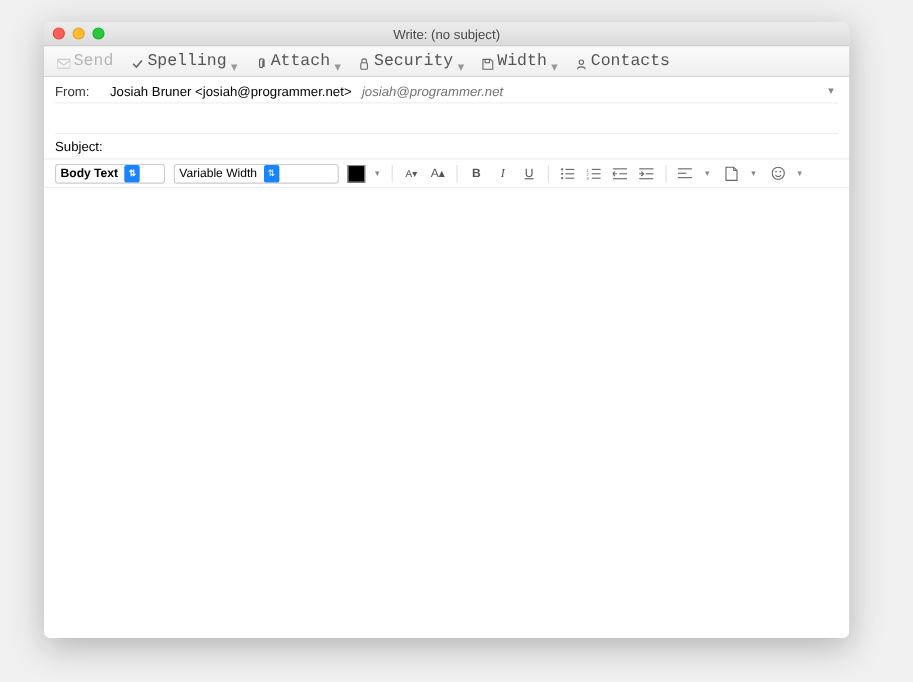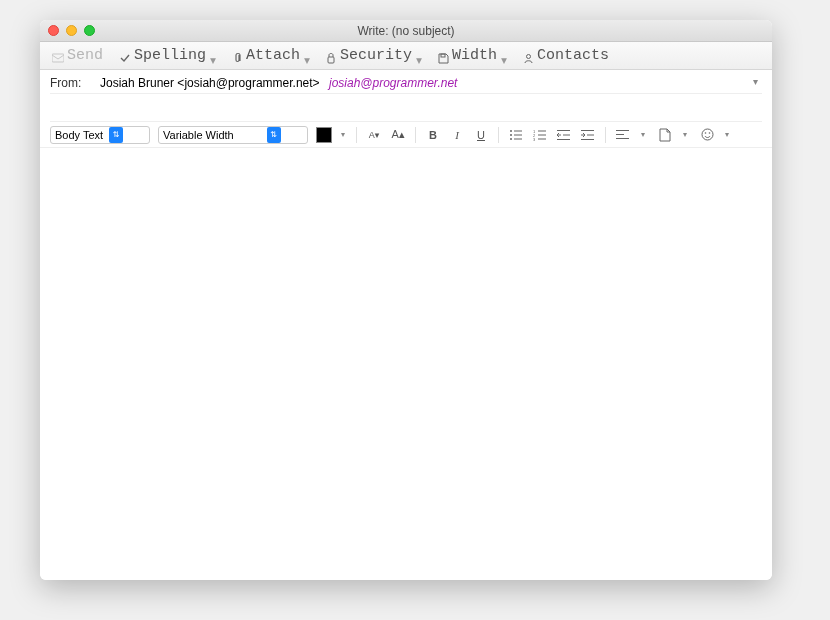--- a/index.html
+++ b/index.html
@@ -78,21 +78,21 @@
 .hrow {
   display: flex;
   align-items: flex-start;
   min-height: 20px;
   border-bottom: 1px solid #eee;
   padding: 2px 0;
   font-size: 12px;
 }
 .hrow .label { width: 50px; color: #333; }
 .hrow .val { flex: 1; color: #000; }
-.hrow .hint { color: #a21caf; font-style: italic; margin-left: 6px; }
+.hrow .hint { color: #737373; font-style: italic; margin-left: 6px; }
 .hrow .caret { color: #888; font-size: 10px; padding: 0 4px; }
 .blanklines { height: 28px; border-bottom: 1px solid #eee; }
 .subjectrow {
   display: flex; align-items: center;
   padding: 4px 10px;
   font-size: 12px;
   border-bottom: 1px solid #eee;
 }
 .subjectrow .label { width: 55px; }
 .subjectrow input { flex: 1; border: none; outline: none; font-size: 12px; }
@@ -117,22 +117,22 @@
 }
 .sel .selcaret {
   background: #1a84ff;
   color: #fff;
   width: 14px; height: 16px;
   margin-left: 6px;
   border-radius: 2px;
   display: flex; align-items: center; justify-content: center;
   font-size: 8px;
 }
-.sel.style { width: 100px; }
-.sel.font { width: 150px; gap: 27px; }
+.sel.style { width: 100px; font-weight: bold; }
+.sel.font { width: 150px; }
 .swatch {
   width: 16px; height: 16px;
   background: #000;
   border: 1px solid #888;
 }
 .swatchdrop { width: 10px; display:flex; align-items:center; justify-content:center; color:#888; font-size:8px; }
 .fgroup { display: flex; align-items: center; gap: 6px; }
 .fgroup .fbtn { width: 18px; height: 18px; display:flex; align-items:center; justify-content:center; color:#555; font-size:11px; }
 .fgroup .fbtn.b { font-weight: bold; }
 .fgroup .fbtn.i { font-style: italic; font-family: serif; }
@@ -223,20 +223,24 @@
       <span class="label">From:</span>
       <span class="val">
         <span>Josiah Bruner &lt;josiah@programmer.net&gt;</span>
         <span class="hint">josiah@programmer.net</span>
       </span>
       <span class="caret">▾</span>
     </div>
     <div class="blanklines"></div>
   </div>
 
+  <div class="subjectrow">
+    <span class="label">Subject:</span>
+    <input type="text" value="" style="">
+  </div>
 
   <div class="formatbar">
     <div class="sel style">
       <span>Body Text</span>
       <span class="selcaret">⇅</span>
     </div>
     <div class="sel font">
       <span>Variable Width</span>
       <span class="selcaret">⇅</span>
     </div>

